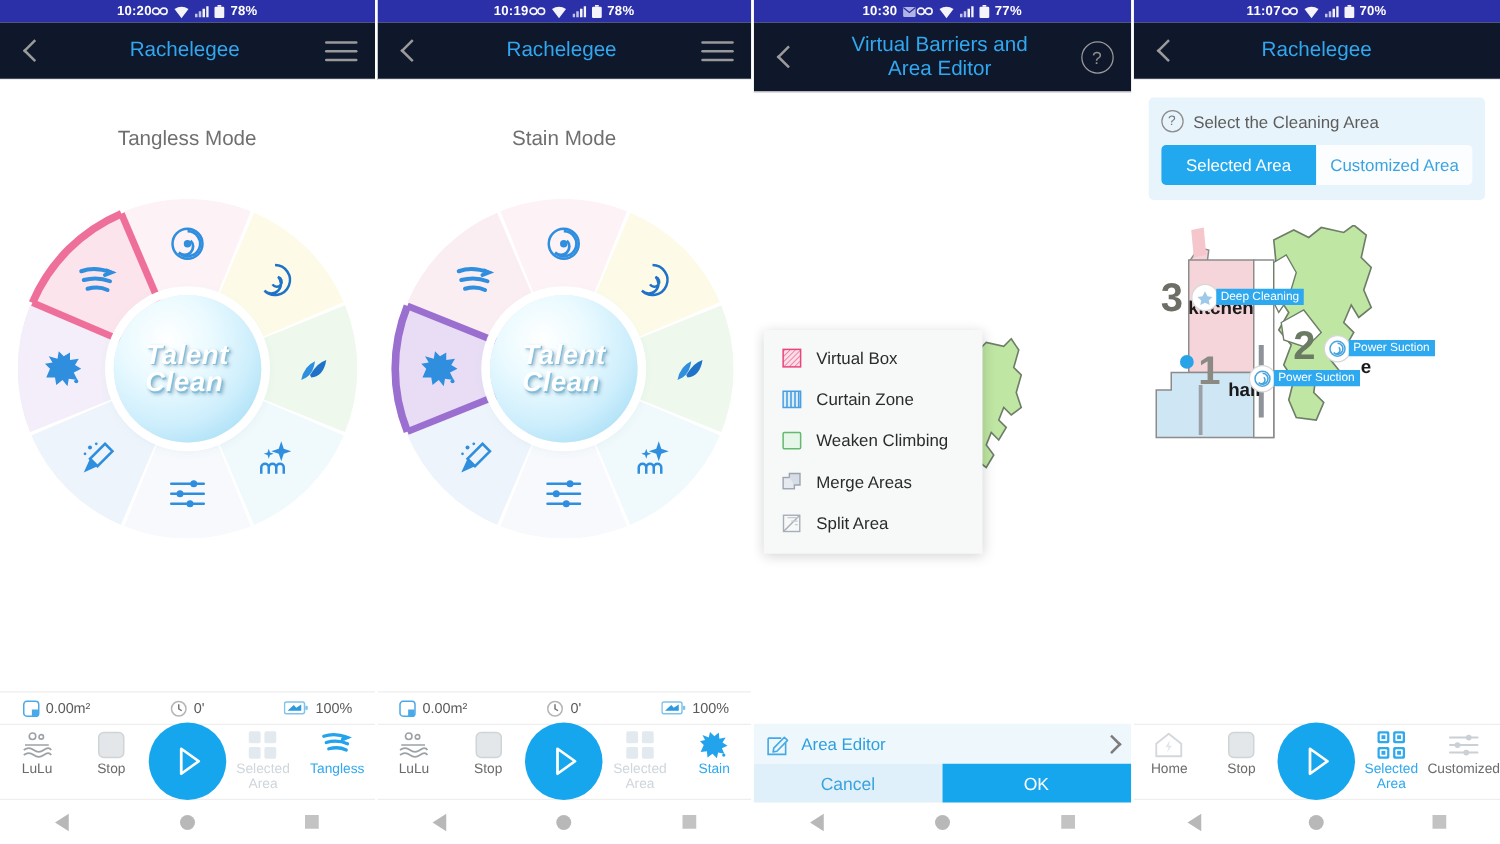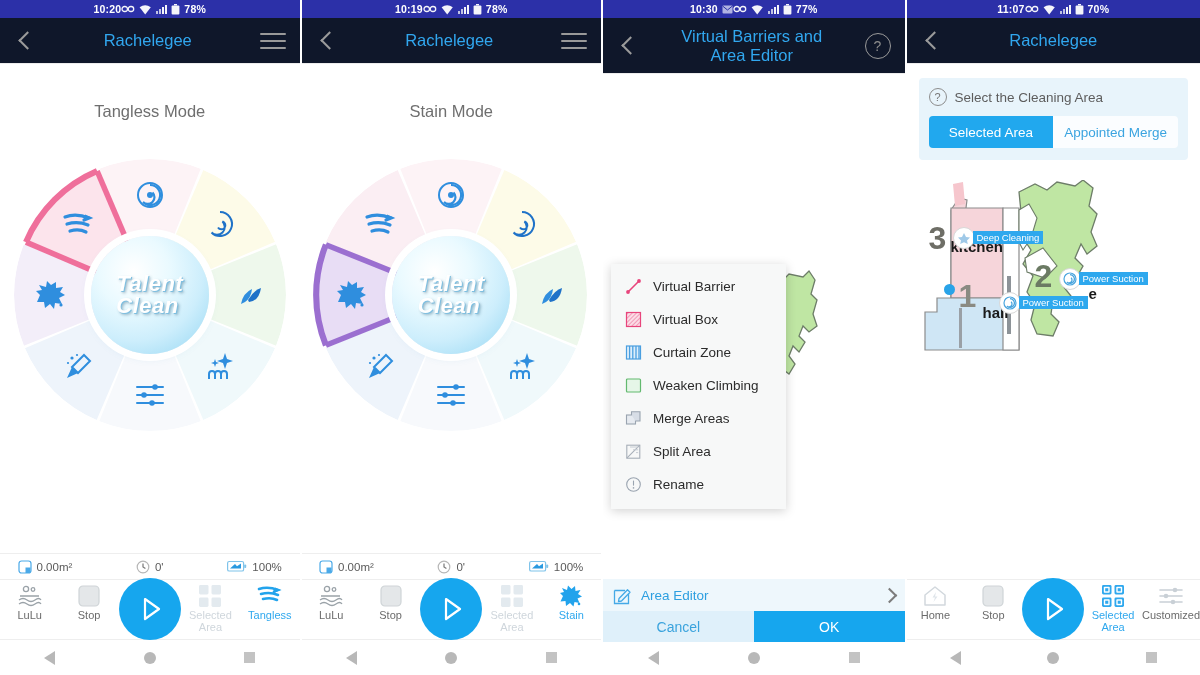--- a/index.html
+++ b/index.html
@@ -665,30 +665,20 @@
       <svg width="302" height="505" viewBox="0 0 302 505">
         <path d="M158 215 L172 198 L178 208 L186 200 L200 203 L206 197 L212 206 L208 220 L214 226 L210 240 L214 252 L206 258 L200 252 L196 262 L202 268 L196 278 L190 272 L186 282 L192 290 L186 300 L178 294 L176 306 L182 312 L176 320 L158 318 L152 305 L156 290 L150 278 L156 262 L148 250 L154 238 L148 228 Z" fill="#bfe6a3" stroke="#6d7d68" stroke-width="1.3"></path>
         <path d="M150 215 L146 230 L152 240 L144 250 L152 262 L146 278 L152 290 L148 305 L154 318 L140 316 L136 300 L140 288 L134 276 L140 260 L134 248 L140 236 L134 226 L142 214 Z" fill="#bfe6a3" stroke="#6d7d68" stroke-width="1.1"></path>
       </svg>
     </div>
 
     <div class="popmenu">
       <div class="mi">
         <span class="mic">
           <svg width="17" height="17" viewBox="0 0 17 17">
-              <line x1="3" y1="14" x2="14" y2="3" stroke="#e8457c" stroke-width="1.6"></line>
-              <circle cx="3" cy="14" r="1.9" fill="#e8457c"></circle>
-              <circle cx="14" cy="3" r="1.9" fill="#e8457c"></circle>
-            </svg>
-          </span>
-        <span class="mlbl">Virtual Barrier</span>
-      </div>
-      <div class="mi">
-        <span class="mic">
-          <svg width="17" height="17" viewBox="0 0 17 17">
               <defs>
                 <pattern id="hp" width="3" height="3" patternUnits="userSpaceOnUse" patternTransform="rotate(45)">
                   <line x1="0" y1="0" x2="0" y2="3" stroke="#ef7ba4" stroke-width="1.4"></line>
                 </pattern>
               </defs>
               <rect x="1.5" y="1.5" width="14" height="14" fill="#fbdde6"></rect>
               <rect x="1.5" y="1.5" width="14" height="14" fill="url(#hp)"></rect>
               <rect x="1.5" y="1.5" width="14" height="14" fill="none" stroke="#e8457c" stroke-width="1.2"></rect>
             </svg>
           </span>
@@ -732,30 +722,20 @@
               <path d="M1.8 15.2 L14.8 2.2" stroke="#a6aeb8" stroke-width="1.1"></path>
               <g stroke="#c6ccd3" stroke-width="1">
                 <line x1="5" y1="4" x2="13.2" y2="4"></line>
                 <line x1="8" y1="6.8" x2="13.2" y2="6.8"></line>
                 <line x1="11" y1="9.6" x2="13.2" y2="9.6"></line>
               </g>
             </svg>
           </span>
         <span class="mlbl">Split Area</span>
       </div>
-      <div class="mi">
-        <span class="mic">
-          <svg width="17" height="17" viewBox="0 0 17 17">
-              <circle cx="8.5" cy="8.5" r="6.8" fill="none" stroke="#9aa4b0" stroke-width="1.1"></circle>
-              <line x1="8.5" y1="4.6" x2="8.5" y2="9.6" stroke="#9aa4b0" stroke-width="1.1"></line>
-              <circle cx="8.5" cy="11.9" r="0.8" fill="#9aa4b0"></circle>
-            </svg>
-          </span>
-        <span class="mlbl">Rename</span>
-      </div>
     </div>
 
     <div class="area-editor-row">
       <span>
         <svg width="20" height="20" viewBox="0 0 20 20">
             <path d="M1.5 5.5 H12 M1.5 5.5 V18.5 H15.5 V9" fill="none" stroke="#45a9e6" stroke-width="1.3"></path>
             <path d="M6 13.5 L14.5 4.8 L17 7.3 L8.5 16 L5.5 16.6 Z" fill="#eaf6fd" stroke="#45a9e6" stroke-width="1.3" stroke-linejoin="round"></path>
           </svg>
         </span>
       <span class="ae-lbl">Area Editor</span>
@@ -817,21 +797,21 @@
       <span style="width:22px;flex:0 0 22px"></span>
     </div>
 
     <div class="select-card">
       <div class="sc-head">
         <span class="sc-q">?</span>
         <span class="sc-title">Select the Cleaning Area</span>
       </div>
       <div class="segctl">
         <div class="segbtn sel">Selected Area</div>
-        <div class="segbtn unsel">Appointed Merge</div>
+        <div class="segbtn unsel">Customized Area</div>
       </div>
     </div>
 
     <div class="map4">
       <svg width="294" height="395" viewBox="0 0 294 395">
 
         <path d="M44 30 L52 18 L60 20 L58 36 L66 40 L66 118 L44 118 Z" fill="#f6d5da" stroke="#8c8c8c" stroke-width="1.2"></path>
         <path d="M44 28 L96 28 L96 118 L44 118 Z" fill="#f6d5da" stroke="#8c8c8c" stroke-width="1.2"></path>
 
         <path d="M30 118 L30 132 L18 132 L18 170 L112 170 L112 118 Z" fill="#cfe6f5" stroke="#8c8c8c" stroke-width="1.2"></path>

